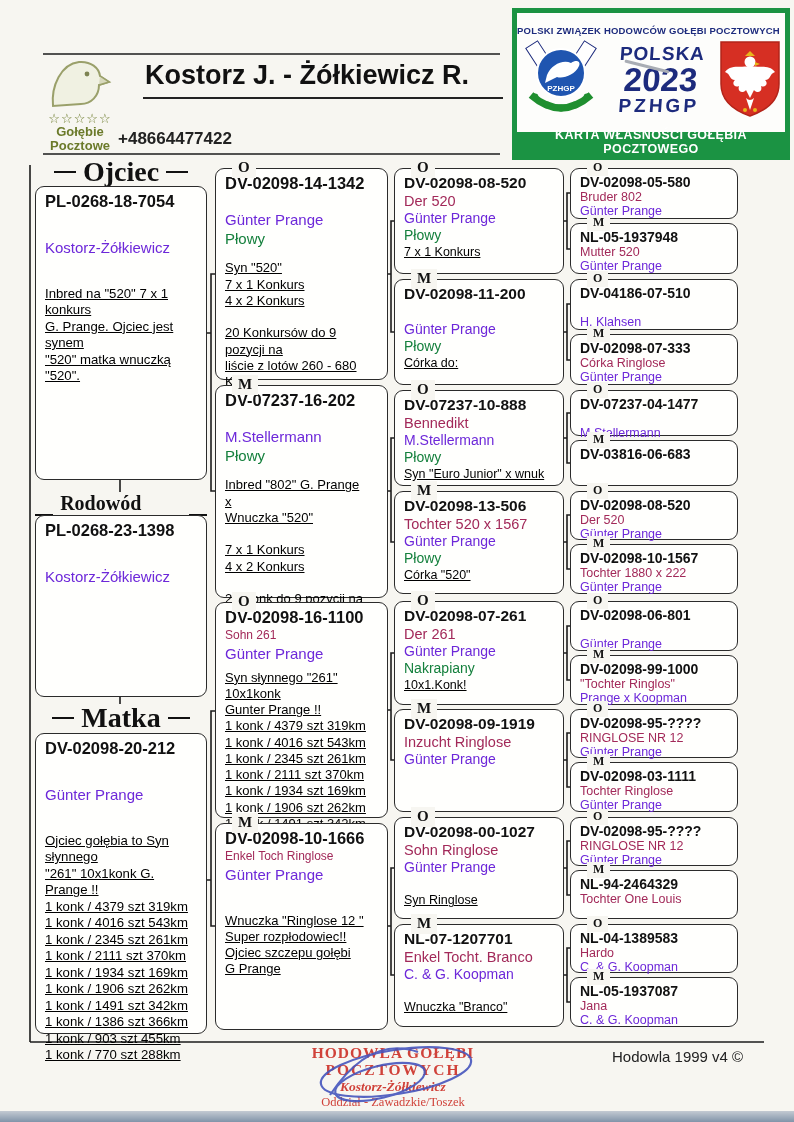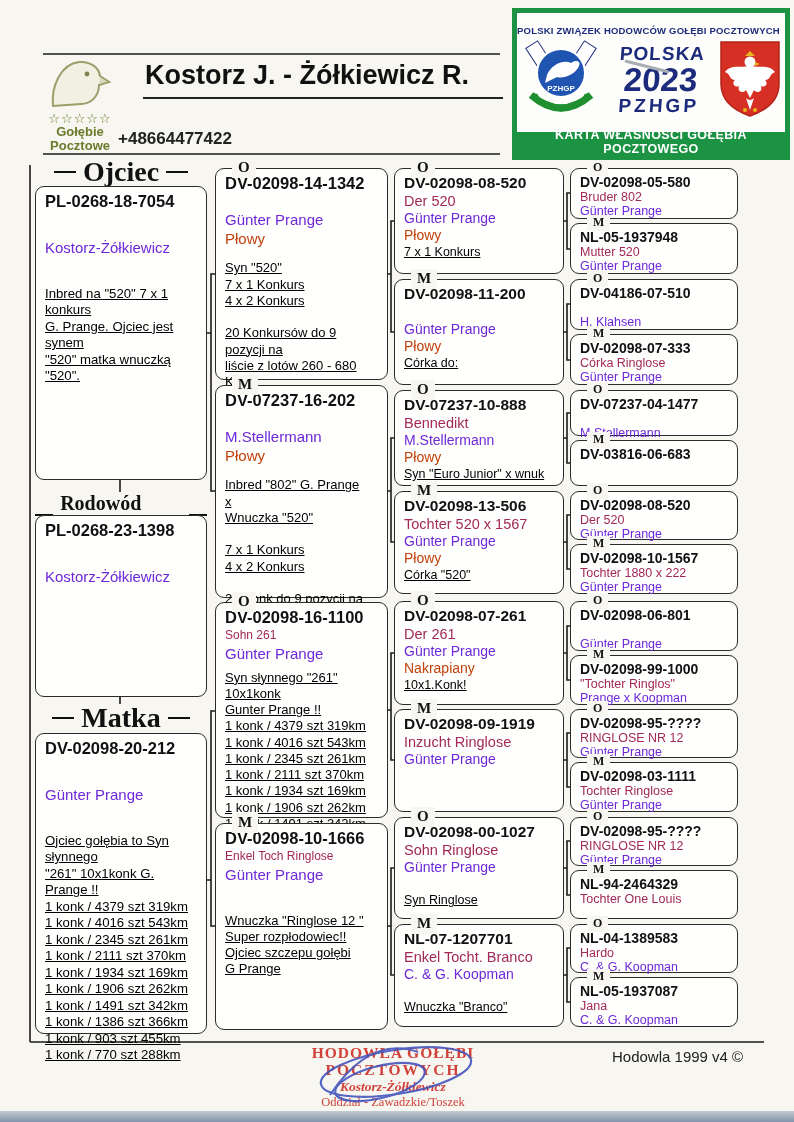--- a/index.html
+++ b/index.html
@@ -37,21 +37,21 @@
   .grouplabel .dash{width:22px;height:2.5px;background:#111;}
 
   
   .pbox{position:absolute;background:#fffffd;border:1.6px solid #2b2b2b;border-radius:9px;
         padding:5px 8px 4px 9px;box-sizing:border-box;}
   .sex{position:absolute;top:-11px;left:16px;background:#f7f6f1;padding:0 6px;
        font-family:"Liberation Serif",serif;font-weight:bold;font-size:15px;color:#111;line-height:1.3;}
   .ring{font-weight:bold;font-size:16.5px;color:#111;line-height:1.2;}
   .alias{color:#a22959;font-size:12px;line-height:1.2;}
   .breeder{color:#6d28d9;font-size:15px;line-height:1.25;}
-  .colorline{color:#c2410c;font-size:15px;line-height:1.25;}
+  .colorline{color:#15803d;font-size:15px;line-height:1.25;}
   .notes{color:#000000;font-size:13px;line-height:1.25;white-space:pre-line;text-decoration:underline;}
 
   .col1 .breeder{margin-top:27px;}
   .col1 .notes{margin-top:28px;font-size:13.2px;}
   .col2 .alias{min-height:17px;}
   .col2 .notes{margin-top:12px;}
   .col3 .ring{font-size:15.5px;}
   .col3 .alias{font-size:14.5px;min-height:17px;}
   .col3 .breeder,.col3 .colorline{font-size:14px;}
   .col3 .colorline{min-height:17px;}

